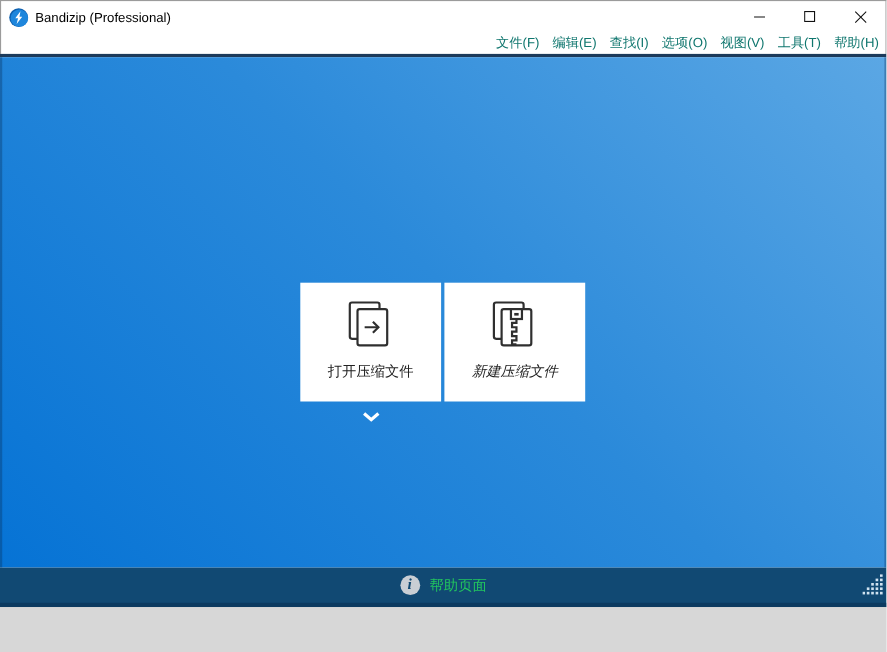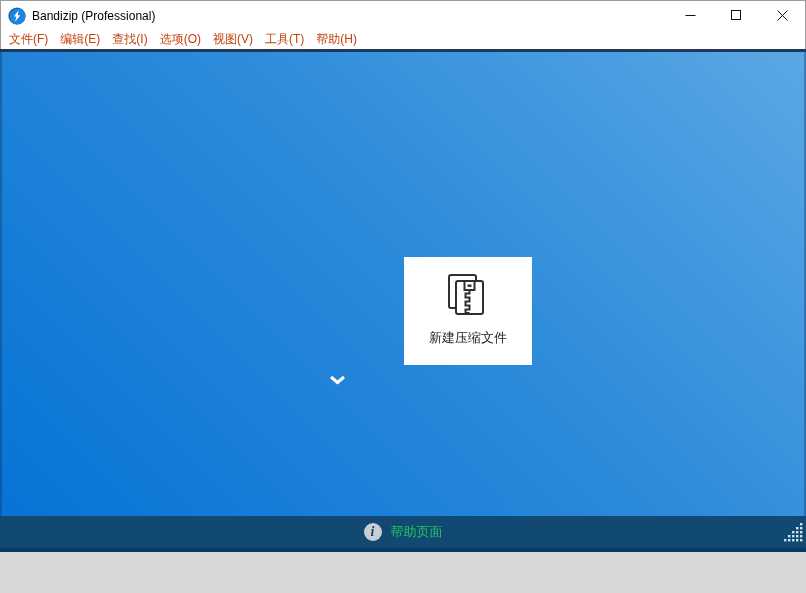--- a/index.html
+++ b/index.html
@@ -18,40 +18,40 @@
   }
   .app-icon{width:18px;height:18px;margin-left:7px;display:inline-flex;}
   .win-title{margin-left:6px;font-size:12px;color:#000;}
   .caption-buttons{margin-left:auto;display:flex;height:100%;}
   .cap-btn{width:46px;height:100%;display:flex;align-items:center;justify-content:center;cursor:default;}
 
   
   .menubar{
     position:absolute;top:30px;left:0;right:0;height:19px;background:#ffffff;
     border-left:1px solid #9b9b9b;border-right:1px solid #9b9b9b;
-    display:flex;align-items:center;font-size:12px;color:#c2410c;padding-left:2px;
+    display:flex;align-items:center;font-size:12px;color:#0f766e;padding-left:2px;justify-content:flex-end;
   }
   .menu-item{padding:0 6px;line-height:19px;height:19px;}
 
   .menu-separator{position:absolute;top:49px;left:0;right:0;height:3px;background:#1c3a5a;}
 
   
   .main{
     position:absolute;top:52px;left:0;right:0;bottom:36px;
     background:linear-gradient(225deg,#5ba7e4 0%,#2b8ada 48%,#0673d5 100%);
     box-shadow:inset 2px 0 0 rgba(9,48,92,.35), inset -2px 0 0 rgba(9,48,92,.35);
   }
   .tile{
     position:absolute;width:128px;height:108px;background:#ffffff;border:none;padding:0;
     display:flex;flex-direction:column;align-items:center;cursor:pointer;
   }
   .tile-icon{margin-top:11px;height:58px;display:flex;align-items:center;justify-content:center;}
   .tile-label{font-size:13px;color:#222;margin-top:3px;font-family:"Liberation Sans","DejaVu Sans",sans-serif;}
   #open-tile{left:273px;top:205px;}
-  #new-tile{left:404px;top:205px;}
+  #new-tile{left:404px;top:205px;font-style:italic;}
   .chevron{position:absolute;left:329px;top:319px;width:17px;height:10px;cursor:pointer;}
 
   
   .statusbar{
     position:absolute;bottom:0;left:0;right:0;height:36px;
     background:#114973;border-bottom:4px solid #0c3a60;
     display:flex;align-items:center;justify-content:center;cursor:pointer;
   }
   .info-icon{
     width:18px;height:18px;border-radius:50%;background:#c9ced4;
@@ -103,20 +103,31 @@
     <span class="menu-item">选项(O)</span>
     <span class="menu-item">视图(V)</span>
     <span class="menu-item">工具(T)</span>
     <span class="menu-item">帮助(H)</span>
   </div>
 
   <div class="menu-separator"></div>
 
   <div class="main">
 
+    <button class="tile" id="open-tile">
+      <span class="tile-icon">
+        <svg viewBox="0 0 56 56" width="56" height="56">
+          <rect x="9" y="6" width="27" height="33" rx="2" fill="none" stroke="#2f2f2f" stroke-width="2"></rect>
+          <rect x="16" y="12" width="27" height="33" rx="2" fill="#ffffff" stroke="#2f2f2f" stroke-width="2"></rect>
+          <line x1="22.5" y1="28.5" x2="35" y2="28.5" stroke="#2f2f2f" stroke-width="2"></line>
+          <polyline points="30,23.5 35,28.5 30,33.5" fill="none" stroke="#2f2f2f" stroke-width="2"></polyline>
+        </svg>
+      </span>
+      <span class="tile-label">打开压缩文件</span>
+    </button>
 
     <button class="tile" id="new-tile">
       <span class="tile-icon">
         <svg viewBox="0 0 56 56" width="56" height="56">
           <rect x="9" y="6" width="27" height="33" rx="2" fill="none" stroke="#2f2f2f" stroke-width="2"></rect>
           <rect x="16" y="12" width="27" height="33" rx="2" fill="#ffffff" stroke="#2f2f2f" stroke-width="2"></rect>
           <rect x="24.5" y="12" width="10" height="9" fill="#ffffff" stroke="#2f2f2f" stroke-width="2"></rect>
           <rect x="27.5" y="15.5" width="4" height="2.4" fill="#2f2f2f"></rect>
           <path d="M29.5 21 V24.5 H25.5 V28.5 H29.5 V32.5 H25.5 V36.5 H29.5 V40.5 H25.5 V44 H29.5" fill="none" stroke="#2f2f2f" stroke-width="2"></path>
         </svg>

